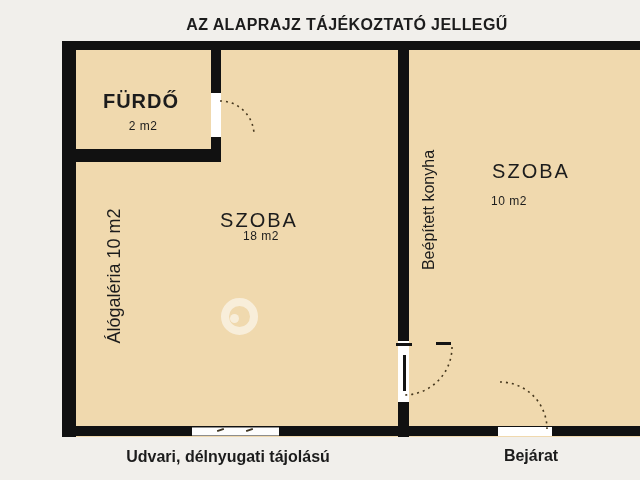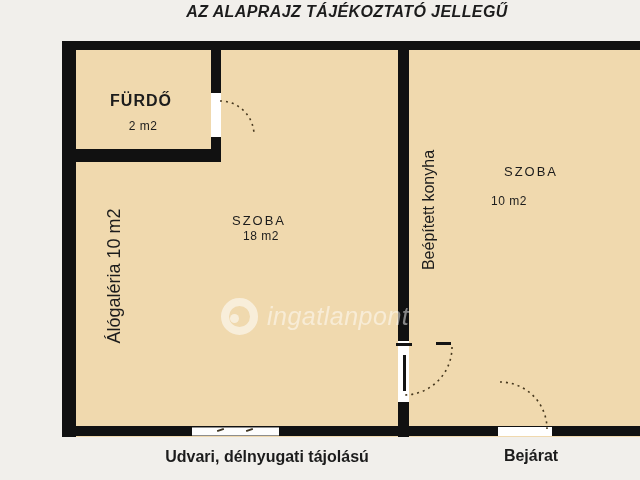--- a/index.html
+++ b/index.html
@@ -3,33 +3,33 @@
 <meta charset="utf-8">
 <style>
   html,body{margin:0;padding:0;}
   .stage{
     position:relative;width:640px;height:480px;overflow:hidden;
     background:var(--bg,#f1efeb);
     font-family:"Liberation Sans", sans-serif;
     color:var(--ink,#1c1c1c);
   }
   .title{
-    position:absolute;left:54px;right:0;top:3px;text-align:center;
-    font-size:16px;font-weight:700;letter-spacing:.4px;color:var(--ink,#1c1c1c);font-style:italic;
+    position:absolute;left:54px;right:0;top:16px;text-align:center;
+    font-size:16px;font-weight:700;letter-spacing:.4px;color:var(--ink,#1c1c1c);
   }
   .floor{position:absolute;left:62px;top:41px;width:578px;height:396px;background:var(--floor,#f0d9ae);}
   .wall{position:absolute;background:var(--wall,#111);}
   .gap{position:absolute;background:#ffffff;}
   .window-strip{position:absolute;background:#fdfdfd;border-top:1px solid #8d8d8d;border-bottom:1px solid #8d8d8d;box-sizing:border-box;}
   .tick{position:absolute;width:7px;height:2px;background:#3c3322;transform:rotate(-18deg);}
   .leaf{position:absolute;background:#141414;}
   .dash{position:absolute;background:#141414;}
   .room-label{position:absolute;transform:translate(-50%,-50%);white-space:nowrap;}
-  .room-name{font-size:13px;letter-spacing:2px;}
-  .room-name.bold{font-weight:700;letter-spacing:1px;font-size:16px;}
+  .room-name{font-size:20px;letter-spacing:2px;}
+  .room-name.bold{font-weight:700;letter-spacing:1px;font-size:20px;}
   .room-area{font-size:12px;letter-spacing:.5px;}
   .vlabel{position:absolute;transform:translate(-50%,-50%) rotate(-90deg);white-space:nowrap;}
   .vlabel.gallery{font-size:18px;}
   .vlabel.kitchen{font-size:16px;}
   .caption{position:absolute;transform:translate(-50%,-50%);font-weight:700;font-size:16px;white-space:nowrap;}
   svg.arcs{position:absolute;left:0;top:0;pointer-events:none;}
   .watermark{
     position:absolute;left:221px;top:298px;display:flex;align-items:center;gap:9px;
     color:var(--wm,rgba(255,255,255,.55));
   }
@@ -80,19 +80,18 @@
   <div class="room-label room-area" style="left:261px;top:236px;">18 m2</div>
 
   <div class="room-label room-name" style="left:531px;top:171px;">SZOBA</div>
   <div class="room-label room-area" style="left:509px;top:201px;">10 m2</div>
 
   <div class="vlabel gallery" style="left:114px;top:276px;">Álógaléria 10 m2</div>
   <div class="vlabel kitchen" style="left:429px;top:210px;">Beépített konyha</div>
 
   <div class="watermark">
     <span class="wm-logo"></span>
-    <span class="wm-name">ingatlanpont</span>
   </div>
 
-  <div class="caption" style="left:228px;top:457px;margin-left:39px;">Udvari, délnyugati tájolású</div>
+  <div class="caption" style="left:228px;top:457px;">Udvari, délnyugati tájolású</div>
   <div class="caption" style="left:531px;top:456px;">Bejárat</div>
 
 </div>
 
 </body></html>

